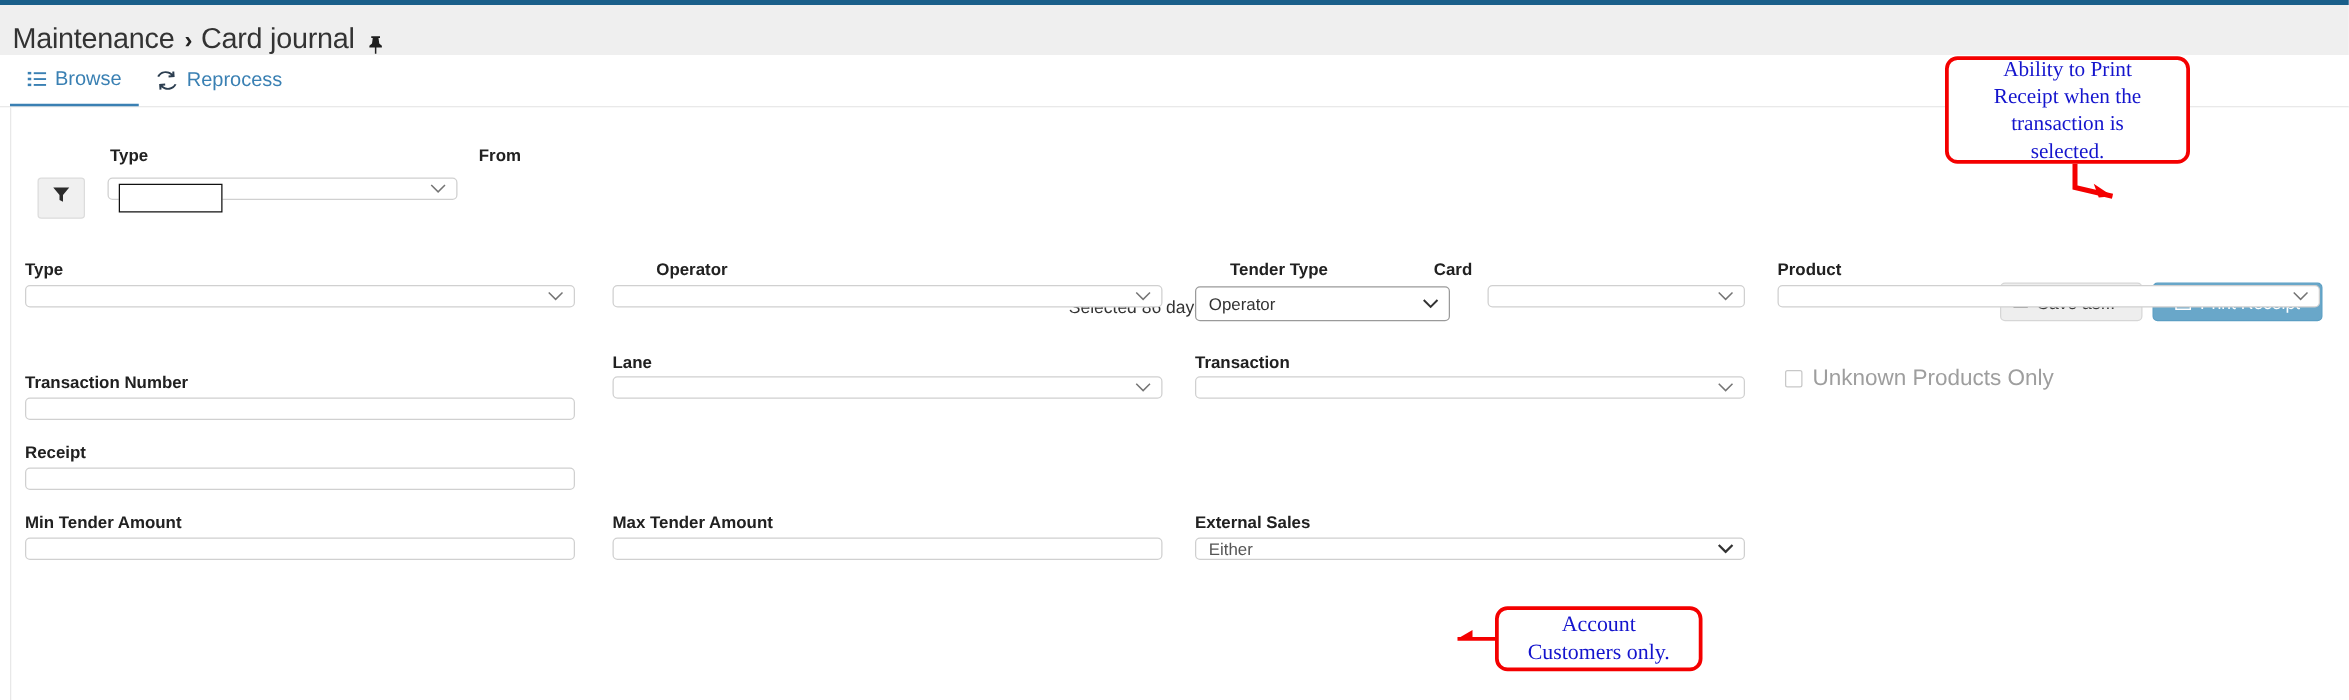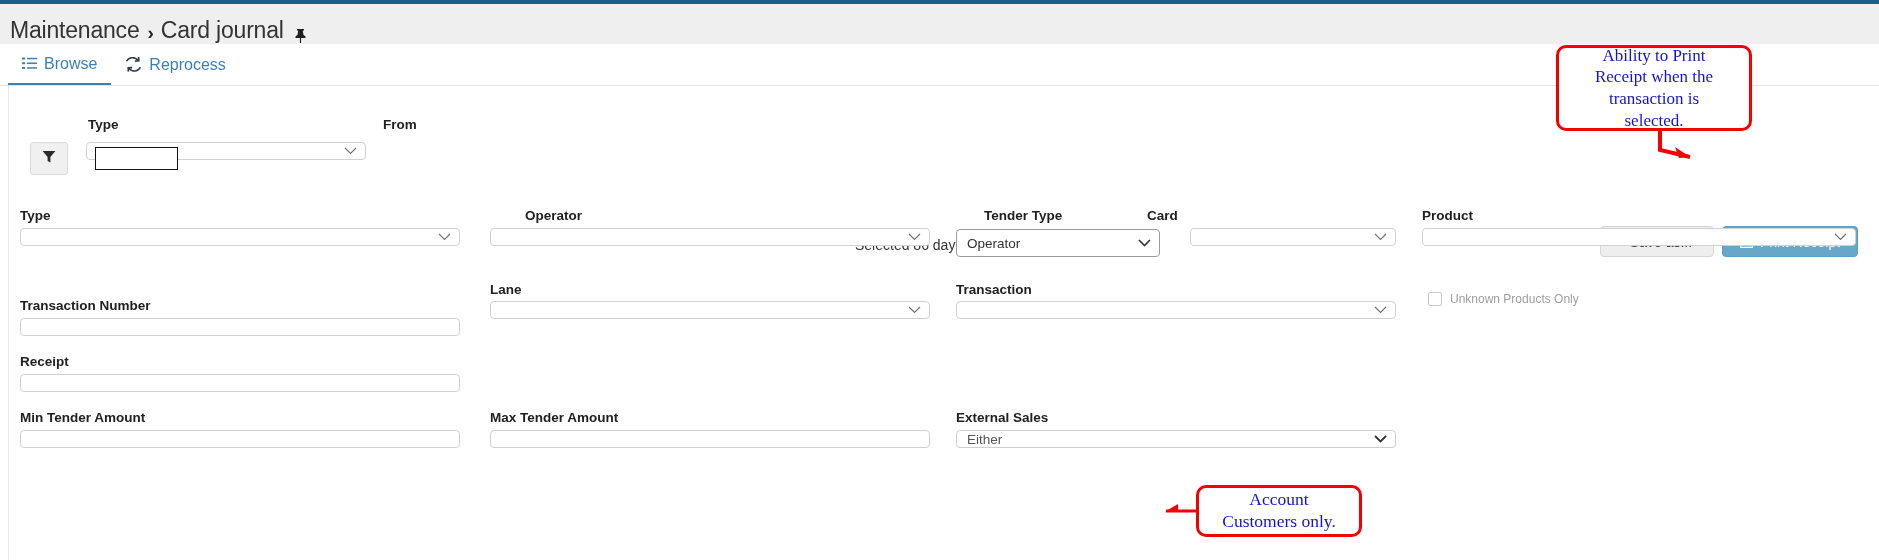--- a/index.html
+++ b/index.html
@@ -163,21 +163,21 @@
     left: 1722px; top: 140px; width: 136px;
     background: #69a7c9;
     border: 1px solid #5b9ec3;
     color: #ffffff;
   }
 
   
   .cbrow {
     position: absolute;
     display: flex; align-items: center; gap: 8px;
-    font-size: 12px; color: #9e9e9e;
+    font-size: 18px; color: #9e9e9e;
   }
   .cbbox {
     width: 14px; height: 14px;
     border: 1px solid #c8c8c8;
     background: #ffffff;
     border-radius: 2px;
     flex: none;
   }
 
   

